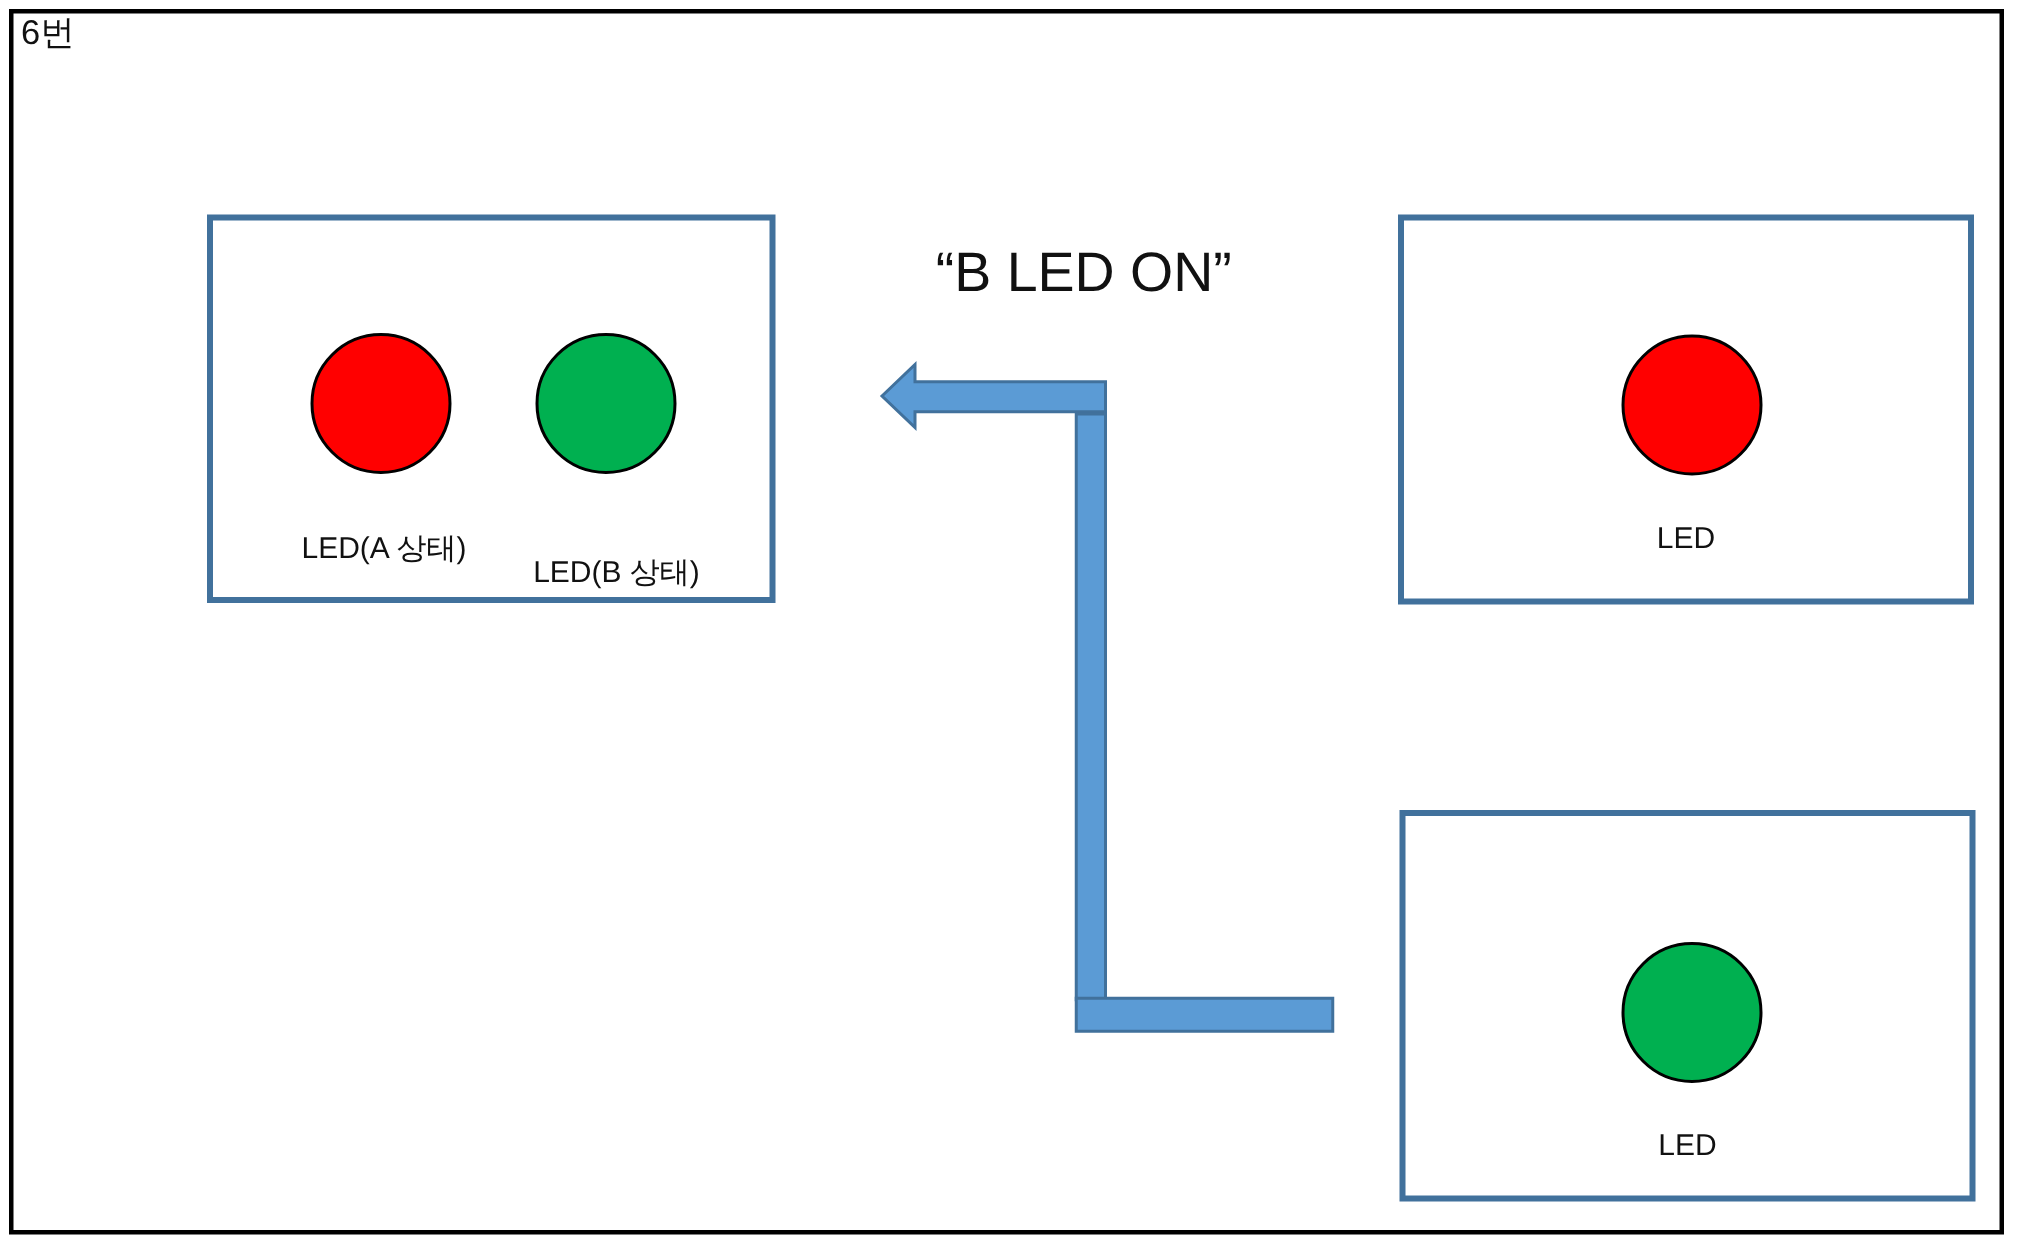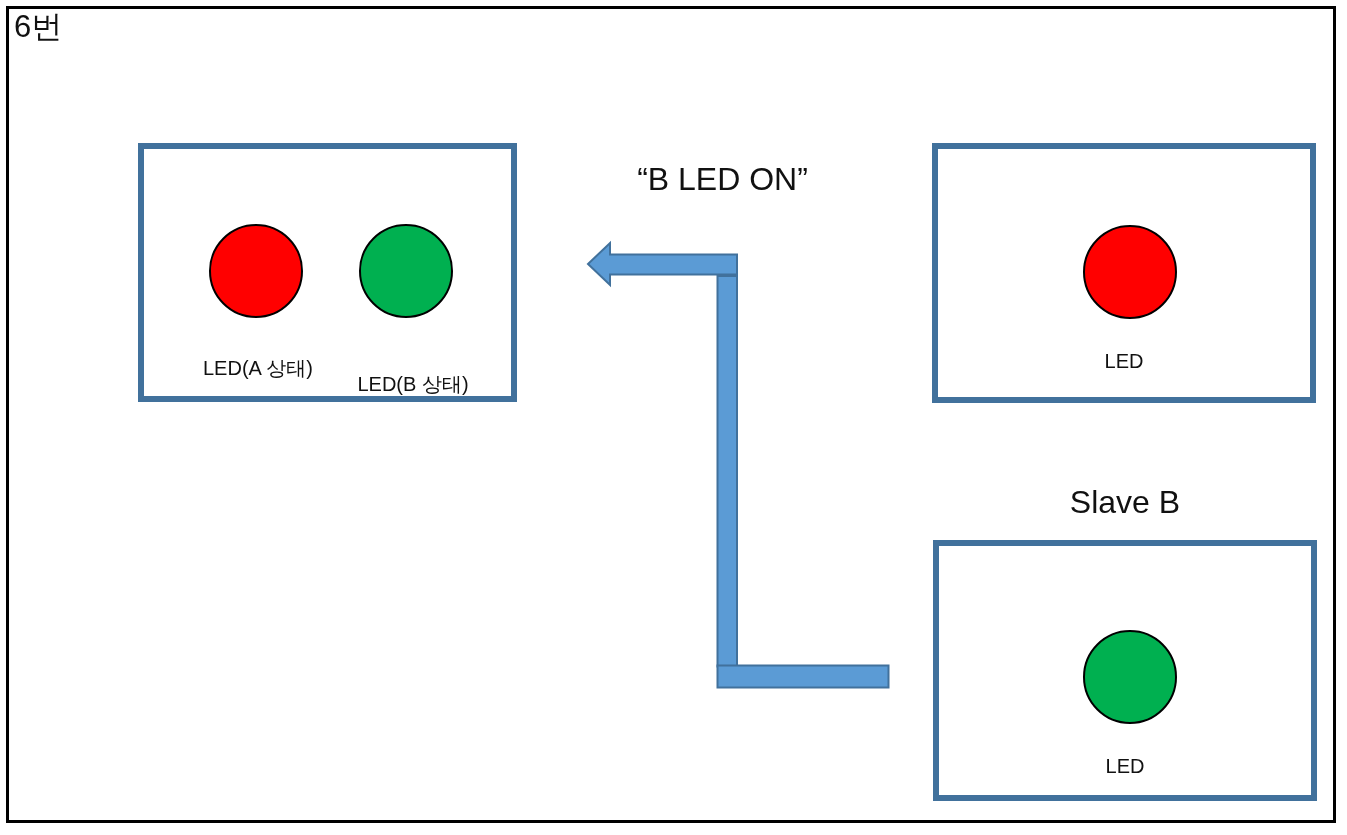--- a/index.html
+++ b/index.html
@@ -18,36 +18,36 @@
   .frame {
     position: absolute;
     left: 6px; top: 6px;
     width: 1330px; height: 817px;
     border: 3px solid #000000;
     background: transparent;
   }
   .page-title {
     position: absolute;
     left: 14px; top: 8px;
-    font-size: 31px;
+    font-size: 23px;
     line-height: 1.2;
     color: #111111;
     white-space: nowrap;
   }
   .box-title {
     position: absolute;
     text-align: center;
     font-size: 32px;
     line-height: 1.2;
     color: #111111;
     white-space: nowrap;
   }
   .device-box {
     position: absolute;
-    border: 6px solid #0f172a;
+    border: 4px solid #0f172a;
     background: #ffffff;
   }
   .led-circle {
     position: absolute;
     width: 94px; height: 94px;
     border-radius: 50%;
     border: 2px solid #000000;
   }
   .led-label {
     position: absolute;
@@ -55,21 +55,21 @@
     line-height: 1.2;
     text-align: center;
     color: #111111;
     white-space: nowrap;
   }
   .message-label {
     position: absolute;
     left: 570px; top: 160px;
     width: 305px;
     text-align: center;
-    font-size: 32px;
+    font-size: 37px;
     line-height: 1.2;
     color: #111111;
     white-space: nowrap;
   }
   .arrow-layer {
     position: absolute;
     left: 0; top: 0;
     width: 1347px; height: 835px;
     pointer-events: none;
   }
@@ -114,20 +114,19 @@
     <rect x="717.5" y="276" width="19.5" height="390.5" stroke-width="2" fill="#5B9BD5" stroke="#41719C"></rect>
     <rect x="717.5" y="665.5" width="171" height="22" stroke-width="2" fill="#5B9BD5" stroke="#41719C"></rect>
   </svg>
 
 
   <div class="device-box" id="slave-a-box" style="border-color: rgb(65, 113, 156);">
     <div class="led-circle" id="slave-a-led" style="background: rgb(255, 0, 0); border-color: rgb(0, 0, 0);"></div>
     <div class="led-label" id="slave-a-led-label">LED</div>
   </div>
 
-  <div class="box-title" id="slave-b-title">Slave B</div>
 
   <div class="device-box" id="slave-b-box" style="border-color: rgb(65, 113, 156);">
     <div class="led-circle" id="slave-b-led" style="background: rgb(0, 176, 80); border-color: rgb(0, 0, 0);"></div>
     <div class="led-label" id="slave-b-led-label">LED</div>
   </div>
 
 </div>
 
 </body></html>

